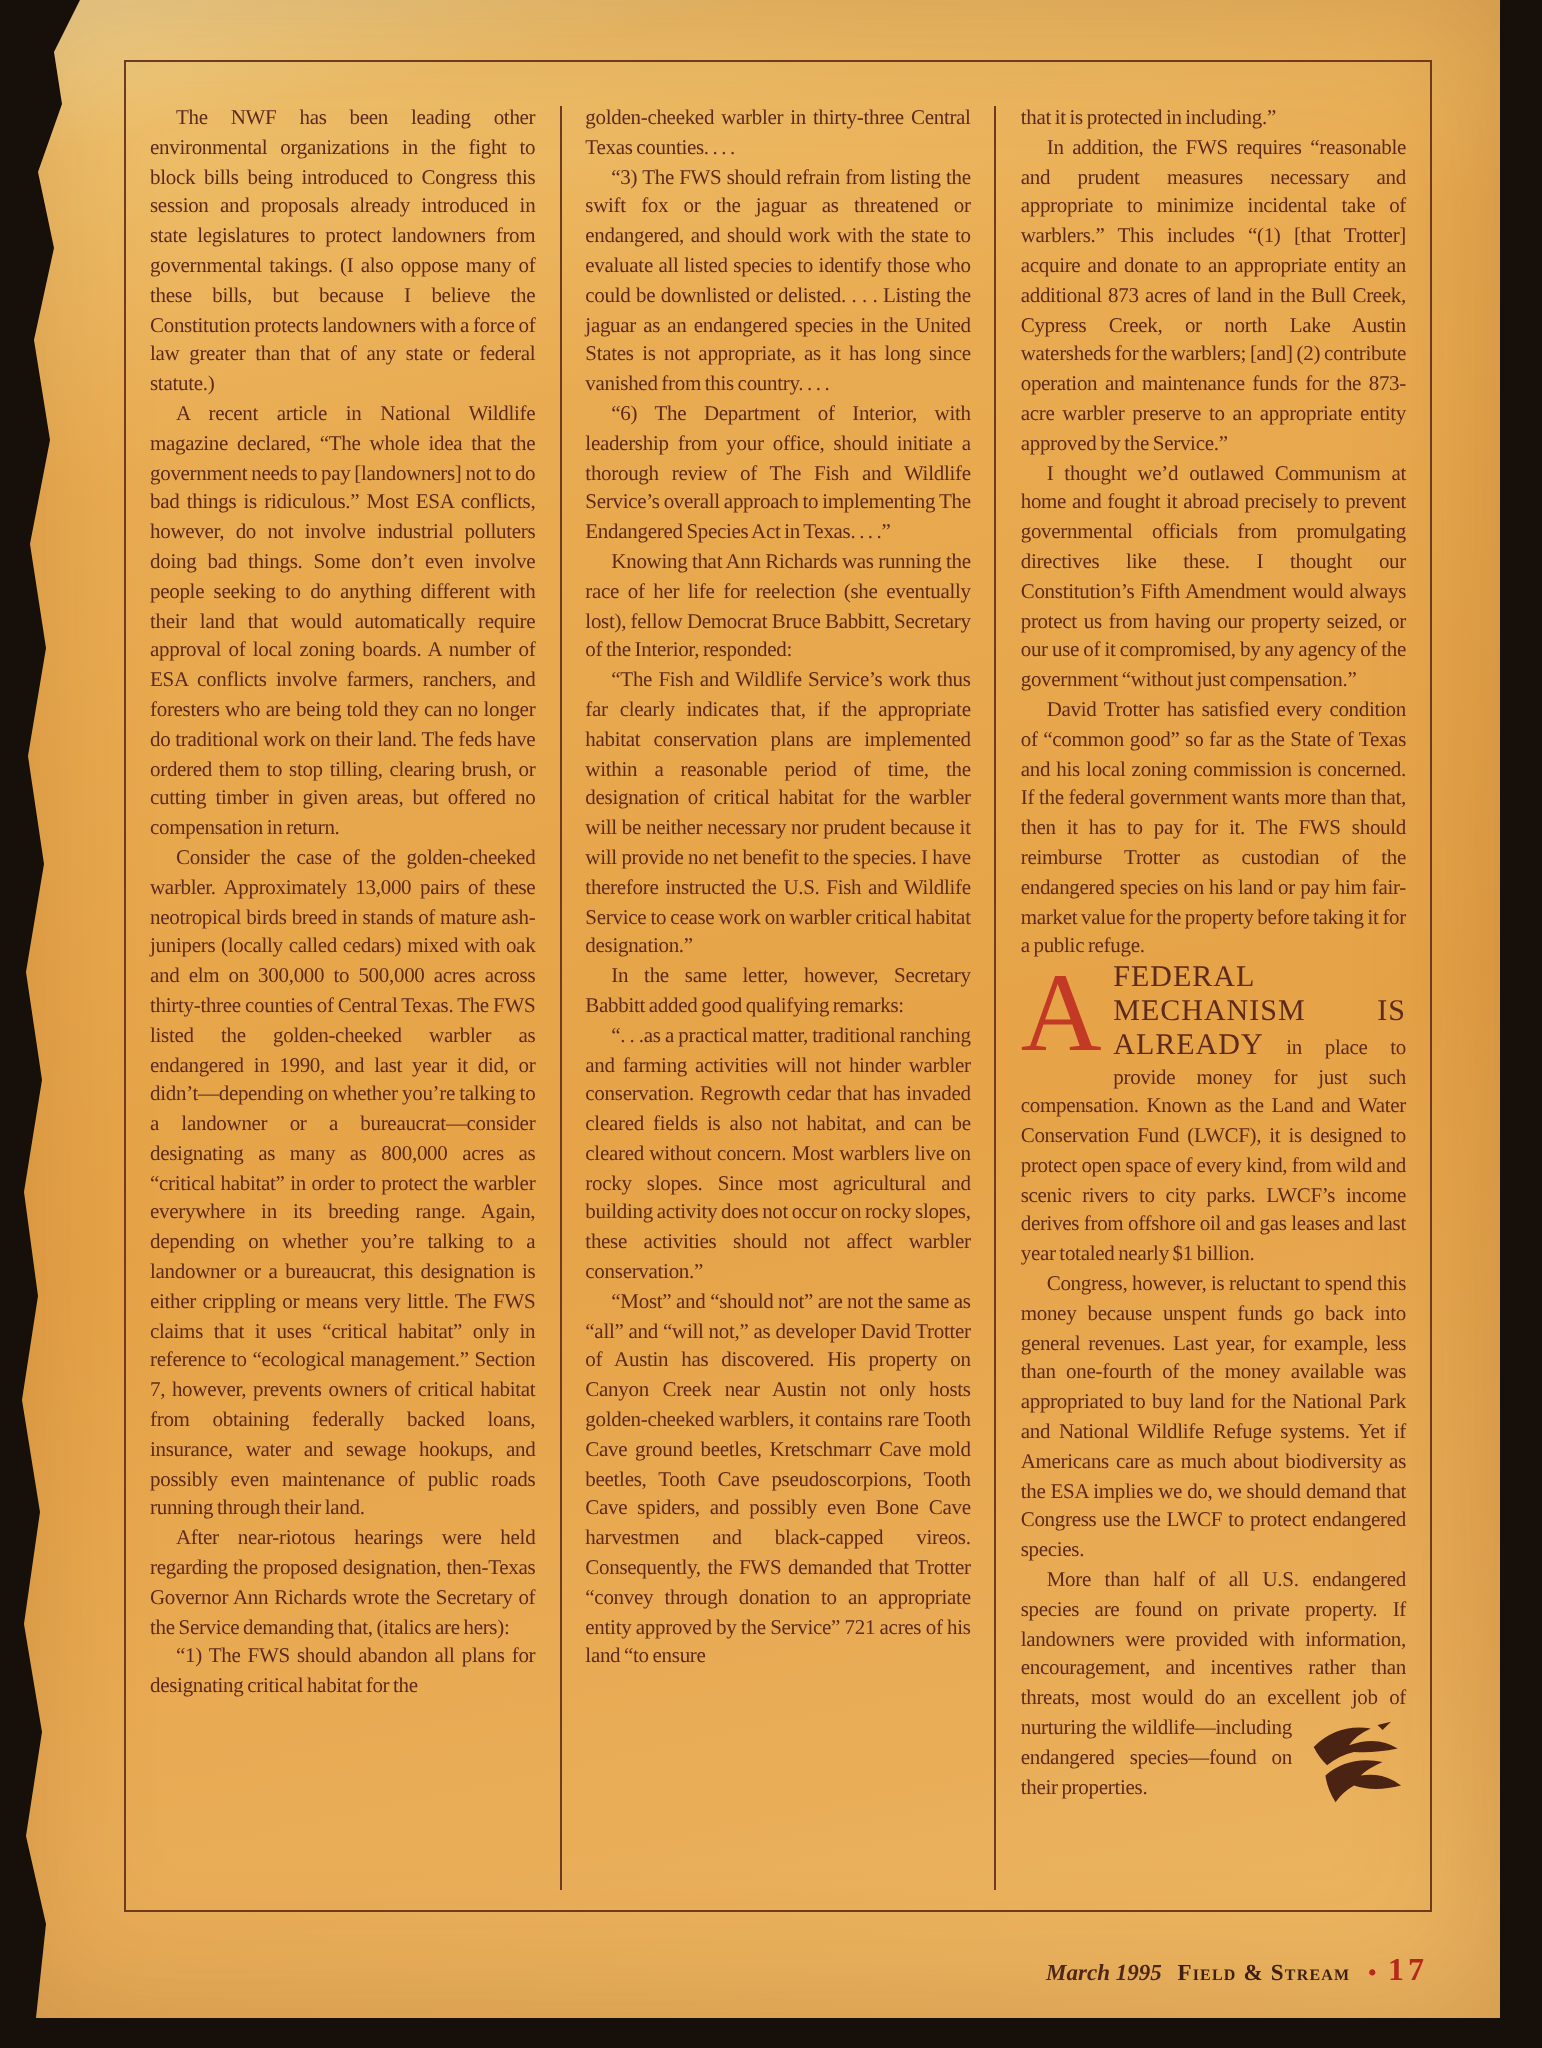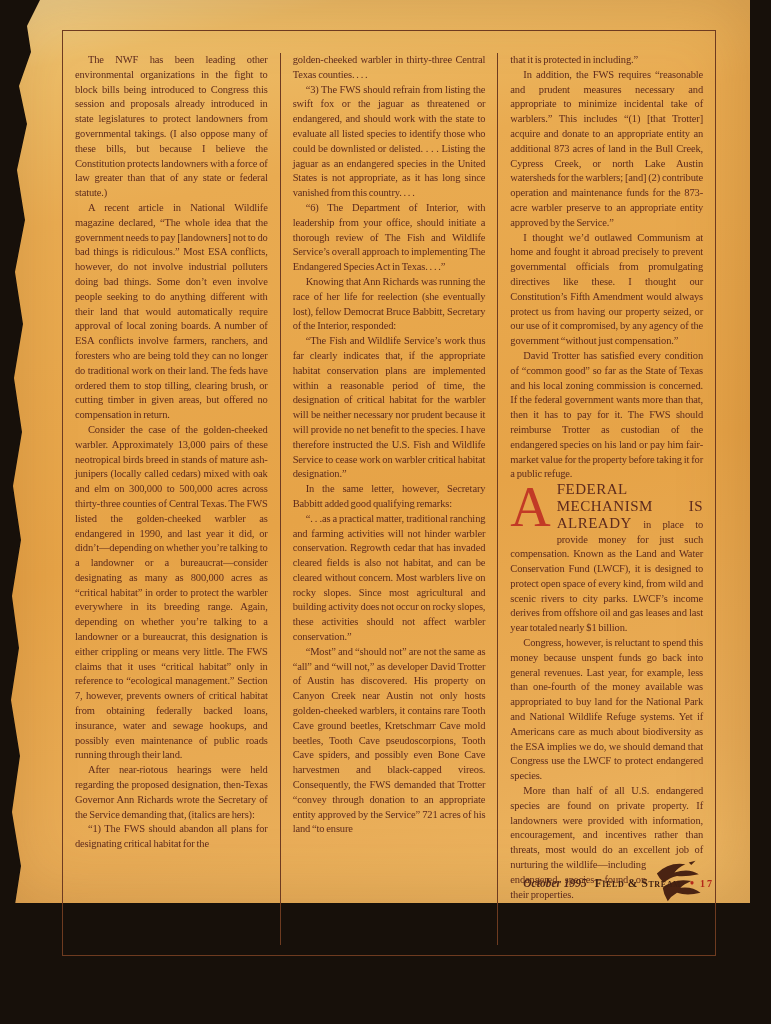--- a/index.html
+++ b/index.html
@@ -3,21 +3,21 @@
 <meta charset="utf-8">
 <style>
   html,body{margin:0;padding:0;}
   body{
     width:771px;height:1024px;position:relative;overflow:hidden;
     background:#17100a;
     font-family:"Liberation Serif", serif;
   }
   
   .paper{
-    position:absolute;left:4px;top:0;width:746px;height:903px;
+    position:absolute;left:4px;top:0;width:746px;height:1009px;
     background:linear-gradient(168deg,#f2d795 0%,#edbd68 7%,#e9ab51 22%,#e6a347 55%,#e9ad58 84%,#eeb964 100%);
     box-shadow:inset 0 0 70px rgba(125,70,18,.28);
     clip-path:polygon(36px 0,746px 0,746px 1009px,14px 1009px,19px 962px,9px 918px,17px 866px,8px 812px,16px 756px,7px 700px,15px 648px,8px 596px,17px 540px,9px 486px,18px 432px,10px 378px,19px 324px,11px 272px,21px 220px,13px 170px,23px 124px,15px 86px,27px 52px,23px 26px);
   }
   .frame{
     position:absolute;left:58px;top:30px;width:654px;height:926px;
     border:1px solid #6e3b20;box-sizing:border-box;
     display:flex;padding:22px 0 10px 0;
   }
   .col{
@@ -36,21 +36,21 @@
   }
   .lead{font-size:15px;letter-spacing:.5px;}
   .bird{float:right;width:52px;height:42px;margin:2px 0 0 5px;}
   .footer{
     position:absolute;right:36px;bottom:14px;white-space:nowrap;
     color:#4f2619;font-size:11.5px;
   }
   .f-issue{font-style:italic;font-weight:600;}
   .f-mag{font-variant:small-caps;font-weight:700;letter-spacing:.6px;margin-left:5px;color:#3f2013;}
   .f-dot{color:#b5281a;font-weight:700;margin-left:6px;}
-  .f-num{color:#b5281a;font-weight:700;font-size:10px;letter-spacing:2px;margin-left:3px;}
+  .f-num{color:#b5281a;font-weight:700;font-size:16px;letter-spacing:2px;margin-left:3px;}
 </style>
 </head>
 <body>
 
 <div class="paper">
   <div class="frame">
 
     <div class="col">
       <p class="para ind"><span>The NWF has been leading other environmental organizations in the fight to block bills being introduced to Congress this session and proposals already introduced in state legislatures to protect landowners from governmental takings. (I also oppose many of these bills, but because I believe the Constitution protects landowners with a force of law greater than that of any state or federal statute.)</span></p>
       <p class="para ind"><span>A recent article in </span><span class="it">National Wildlife</span><span> magazine declared, “The whole idea that the government needs to pay [landowners] not to do bad things is ridiculous.” Most ESA conflicts, however, do not involve industrial polluters doing bad things. Some don’t even involve people seeking to do anything different with their land that would automatically require approval of local zoning boards. A number of ESA conflicts involve farmers, ranchers, and foresters who are being told they can no longer do traditional work on their land. The feds have ordered them to stop tilling, clearing brush, or cutting timber in given areas, but offered no compensation in return.</span></p>
@@ -86,18 +86,18 @@
             <path d="M13 33 Q27 21 47 25 Q38 29 34 33 Q48 31 58 39 Q42 43 30 39 Q23 43 19 49 Q14 41 13 33 Z"></path>
             <path d="M44 3 L52 1 L47 6 Z"></path>
           </g>
         </svg><span>job of nurturing the wildlife—including endangered species—found on their properties.</span>
       </p>
     </div>
 
   </div>
 
   <div class="footer">
-    <span class="f-issue">October 1995</span>
+    <span class="f-issue">March 1995</span>
     <span class="f-mag">Field &amp; Stream</span>
     <span class="f-dot">•</span>
     <span class="f-num">17</span>
   </div>
 </div>
 
 </body></html>

